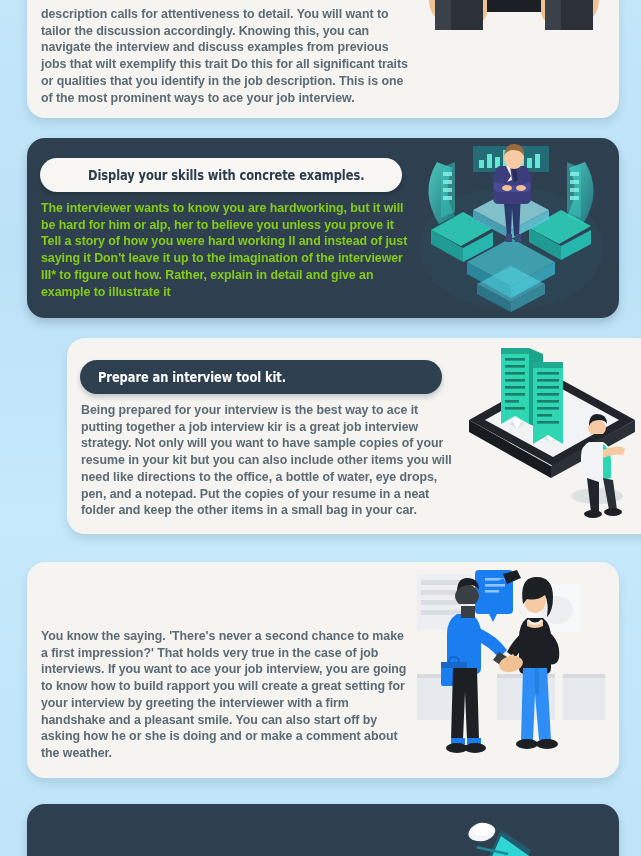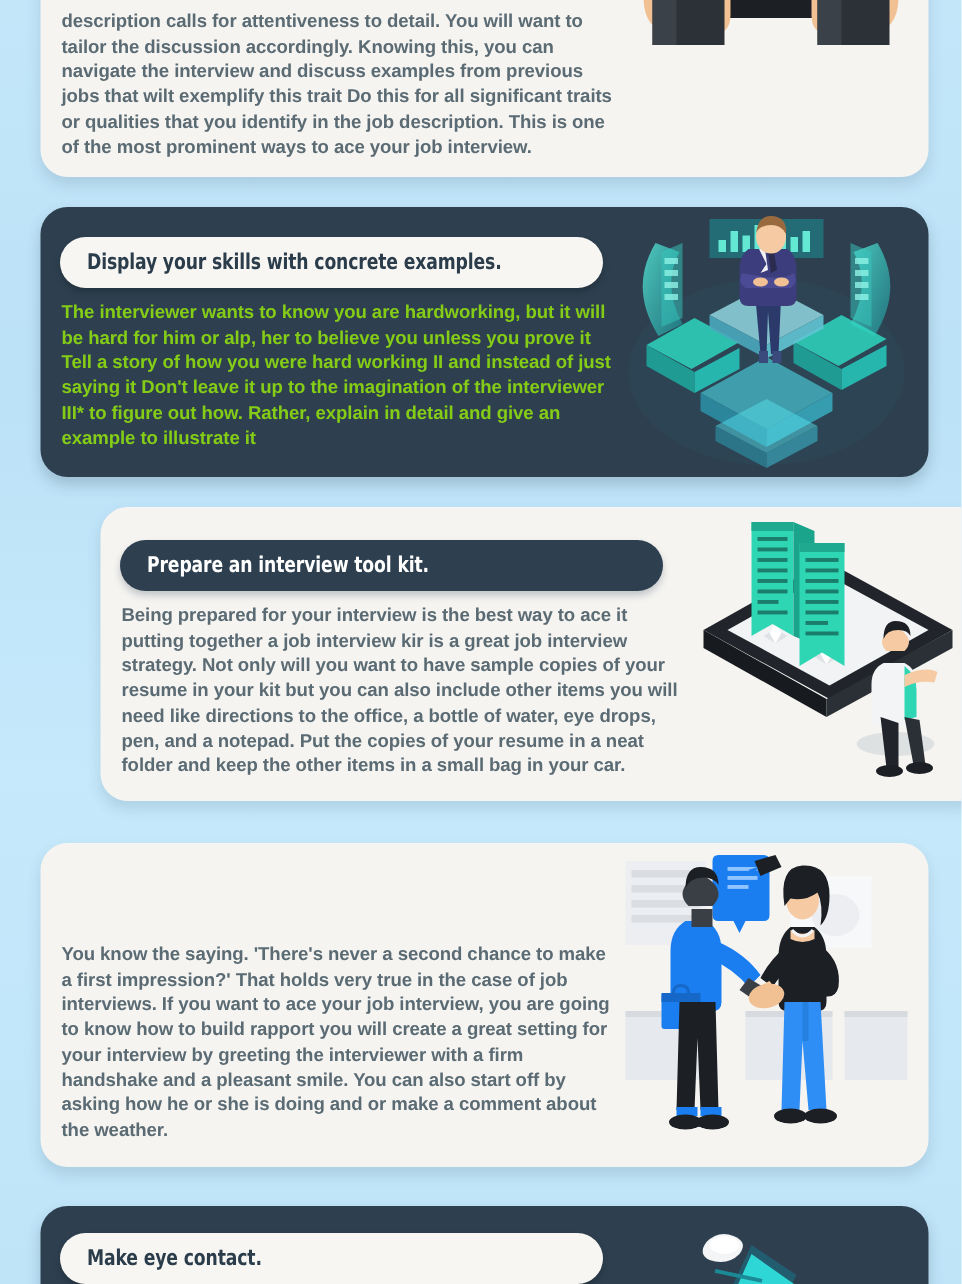--- a/index.html
+++ b/index.html
@@ -58,20 +58,21 @@
     align-items: center;
     padding-left: 18px;
   }
   .pill.on-light {
     background: #2e4050;
     box-shadow: 0 3px 5px rgba(40,60,80,0.25);
   }
   .pill.on-dark {
     background: #f7f6f3;
     box-shadow: 0 3px 5px rgba(0,0,0,0.22);
+    justify-content: flex-end;
   }
   .pill-text {
     font-family: "DejaVu Sans Condensed", "Liberation Sans Narrow", "Liberation Sans", sans-serif;
     font-weight: bold;
     font-size: 14.5px;
     letter-spacing: -0.1px;
     transform: scaleX(0.88);
     transform-origin: left center;
     white-space: nowrap;
   }
@@ -373,23 +374,20 @@
           <path d="M124 106 l0 26 l4 0 l0 -26 z" fill="#2680e0"></path>
           <ellipse cx="116" cy="182" rx="11" ry="5" fill="#1c1f24"></ellipse>
           <ellipse cx="136" cy="182" rx="11" ry="5" fill="#1c1f24"></ellipse>
         </svg>
       </div>
     </div>
   </div>
 
   <div class="card dark" id="card5">
     <div class="card-body">
-      <div class="pill on-dark" style="top:18px;">
-        <span class="pill-text">Make eye contact.</span>
-      </div>
 
       <div class="art">
         <svg width="200" height="120" viewBox="0 0 200 120">
           <path d="M48 116 l42 -90 l30 20 l-34 70 z" fill="#1a6f84" opacity="0.6"></path>
           <path d="M52 118 l38 -86 l34 24 l-36 62 z" fill="#2fd6d6"></path>
           <path d="M60 24 q8 -8 18 -4 q10 4 4 12 q-8 8 -20 4 q-8 -4 -2 -12 z" fill="#f4f5f7"></path>
           <ellipse cx="72" cy="26" rx="10" ry="6" fill="#ffffff"></ellipse>
           <g fill="#1b8a96">
             <rect x="66" y="42" width="32" height="2.6" transform="rotate(12 66 42)"></rect>
             <rect x="64" y="52" width="34" height="2.6" transform="rotate(12 64 52)"></rect>

